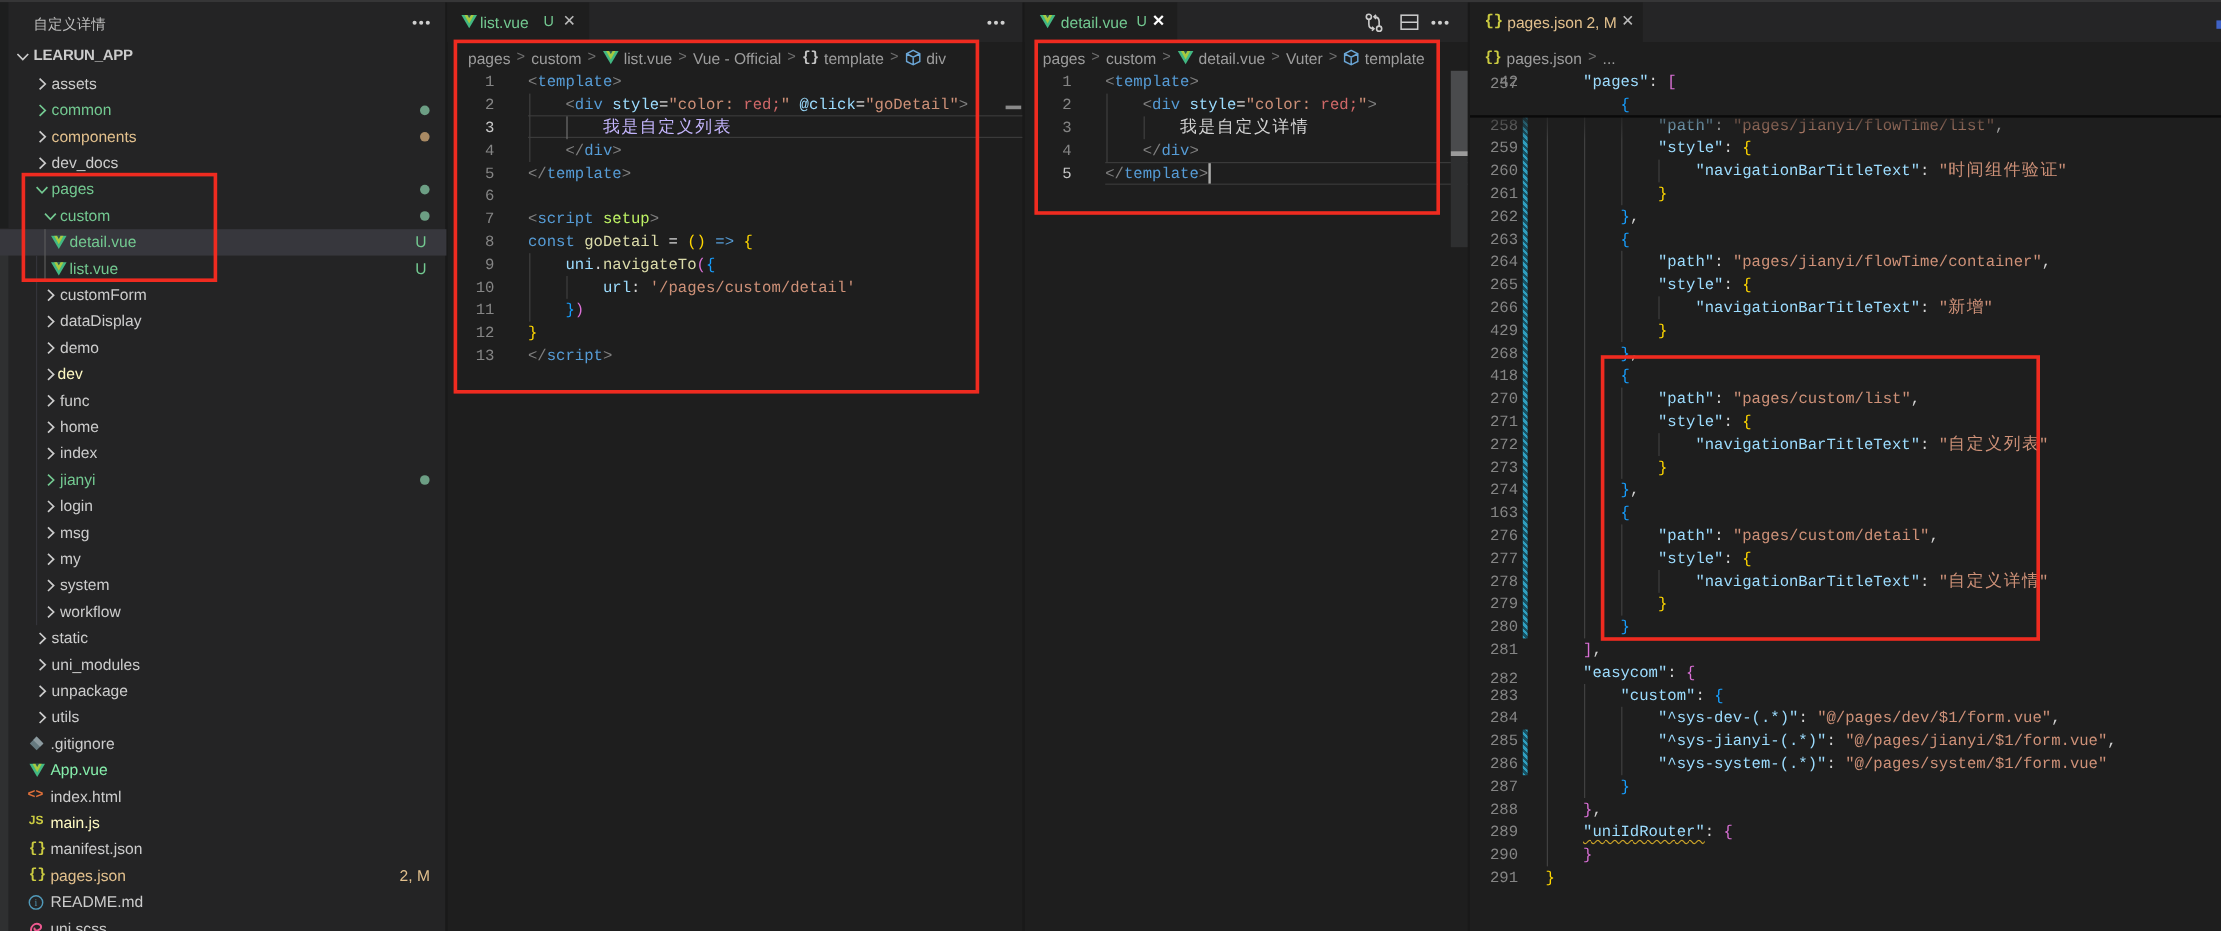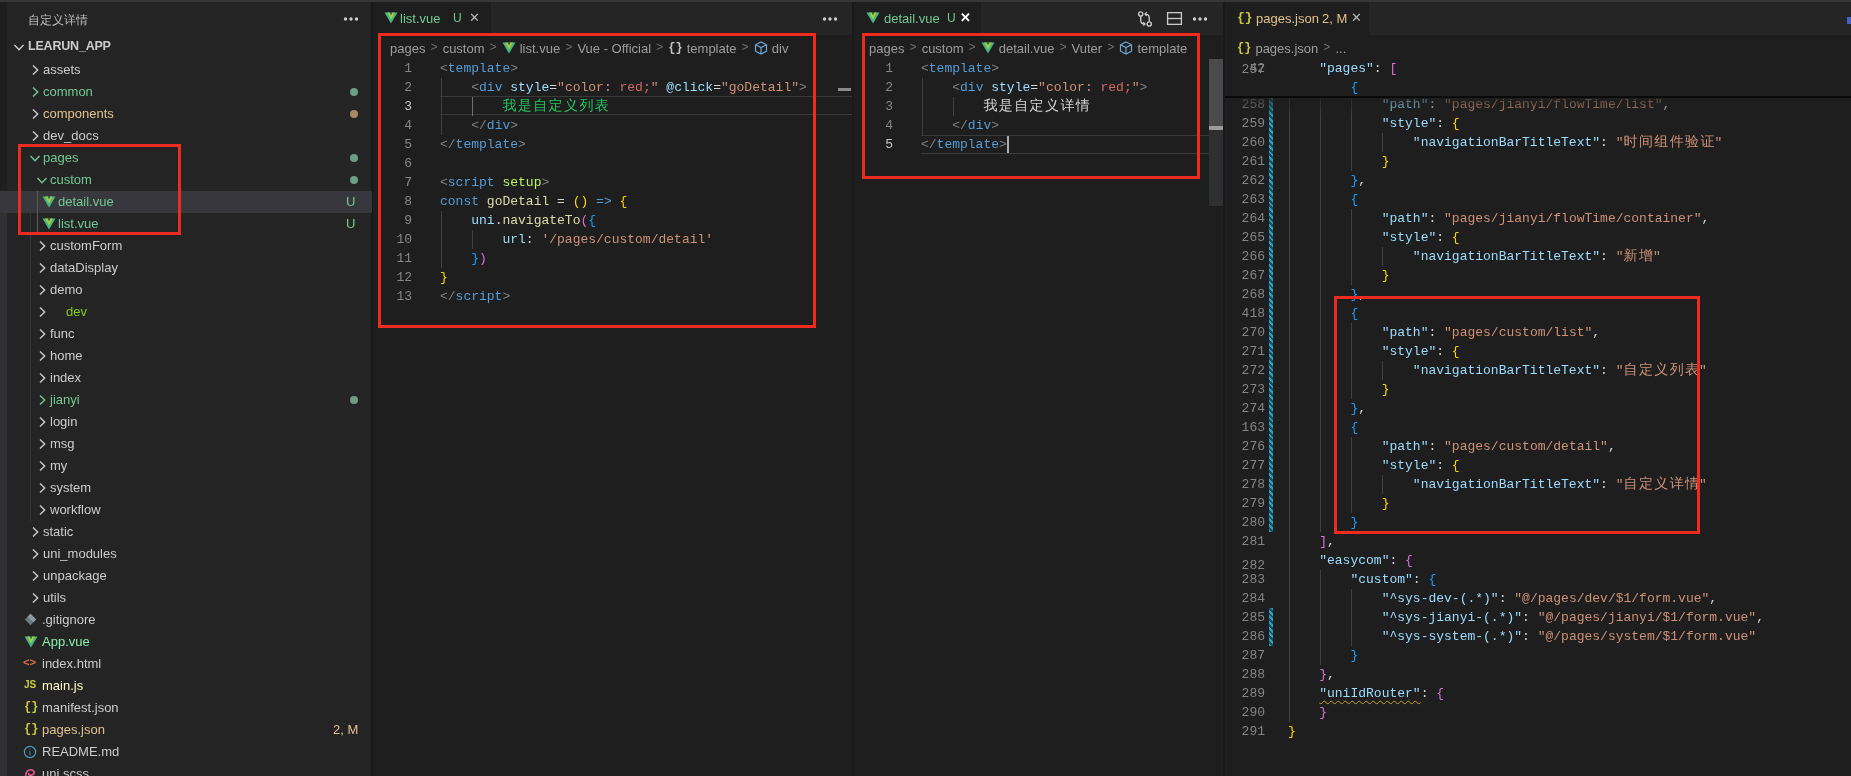--- a/index.html
+++ b/index.html
@@ -88,21 +88,21 @@
     <path d="M6 3.5 L10.7 8 L6 12.5" stroke="#cccccc" stroke-width="1.4" fill="none"></path>
   </svg>
 <div class="abs" style="left:50px;top:260px;font-size:13px;color:#cccccc">dataDisplay</div>
 <svg class="abs" style="left:34px;top:282px" width="16" height="16" viewBox="0 0 16 16">
     <path d="M6 3.5 L10.7 8 L6 12.5" stroke="#cccccc" stroke-width="1.4" fill="none"></path>
   </svg>
 <div class="abs" style="left:50px;top:282px;font-size:13px;color:#cccccc">demo</div>
 <svg class="abs" style="left:34px;top:304px" width="16" height="16" viewBox="0 0 16 16">
     <path d="M6 3.5 L10.7 8 L6 12.5" stroke="#cccccc" stroke-width="1.4" fill="none"></path>
   </svg>
-<div class="abs" style="left:66px;top:304px;font-size:13px;color:#84cc16">dev</div>
+<div class="abs" style="left:48px;top:304px;font-size:13px;color:#fef9c3">dev</div>
 <svg class="abs" style="left:34px;top:326px" width="16" height="16" viewBox="0 0 16 16">
     <path d="M6 3.5 L10.7 8 L6 12.5" stroke="#cccccc" stroke-width="1.4" fill="none"></path>
   </svg>
 <div class="abs" style="left:50px;top:326px;font-size:13px;color:#cccccc">func</div>
 <svg class="abs" style="left:34px;top:348px" width="16" height="16" viewBox="0 0 16 16">
     <path d="M6 3.5 L10.7 8 L6 12.5" stroke="#cccccc" stroke-width="1.4" fill="none"></path>
   </svg>
 <div class="abs" style="left:50px;top:348px;font-size:13px;color:#cccccc">home</div>
 <svg class="abs" style="left:34px;top:370px" width="16" height="16" viewBox="0 0 16 16">
     <path d="M6 3.5 L10.7 8 L6 12.5" stroke="#cccccc" stroke-width="1.4" fill="none"></path>
@@ -256,21 +256,21 @@
 <div class="ln" style="left:372px;top:192px;width:40px;color:#858585">8</div>
 <div class="ln" style="left:372px;top:211px;width:40px;color:#858585">9</div>
 <div class="ln" style="left:372px;top:230px;width:40px;color:#858585">10</div>
 <div class="ln" style="left:372px;top:249px;width:40px;color:#858585">11</div>
 <div class="ln" style="left:372px;top:268px;width:40px;color:#858585">12</div>
 <div class="ln" style="left:372px;top:287px;width:40px;color:#858585">13</div>
 <div class="cl" style="left:440px;top:59px;"><span style="color:#808080">&lt;</span><span style="color:#569cd6">template</span><span style="color:#808080">&gt;</span></div>
 
 <div class="cl" style="left:440px;top:78px;">    <span style="color:#808080">&lt;</span><span style="color:#569cd6">div</span> <span style="color:#9cdcfe">style</span><span style="color:#d4d4d4">=</span><span style="color:#ce9178">"color: </span><span style="color:#d16969">red;</span><span style="color:#ce9178">"</span> <span style="color:#9cdcfe">@click</span><span style="color:#d4d4d4">=</span><span style="color:#ce9178">"goDetail"</span><span style="color:#808080">&gt;</span></div>
 
-<div class="cl" style="left:440px;top:97px;">        <span style="color:#22c55e"><span class="cjk">我是自定义列表</span></span></div>
+<div class="cl" style="left:440px;top:97px;">        <span style="color:#c4b5fd"><span class="cjk">我是自定义列表</span></span></div>
 
 <div class="cl" style="left:440px;top:116px;">    <span style="color:#808080">&lt;/</span><span style="color:#569cd6">div</span><span style="color:#808080">&gt;</span></div>
 
 <div class="cl" style="left:440px;top:135px;"><span style="color:#808080">&lt;/</span><span style="color:#569cd6">template</span><span style="color:#808080">&gt;</span></div>
 
 <div class="cl" style="left:440px;top:173px;"><span style="color:#808080">&lt;</span><span style="color:#569cd6">script</span> <span style="color:#bef264">setup</span><span style="color:#808080">&gt;</span></div>
 
 <div class="cl" style="left:440px;top:192px;"><span style="color:#569cd6">const</span> <span style="color:#dcdcaa">goDetail</span> <span style="color:#d4d4d4">=</span> <span style="color:#ffd700">()</span> <span style="color:#569cd6">=&gt;</span> <span style="color:#ffd700">{</span></div>
 
 <div class="cl" style="left:440px;top:211px;">    <span style="color:#9cdcfe">uni</span><span style="color:#d4d4d4">.</span><span style="color:#dcdcaa">navigateTo</span><span style="color:#da70d6">(</span><span style="color:#179fff">{</span></div>
@@ -322,21 +322,21 @@
 <div class="guide" style="left:1382px;top:474.5px;height:19.0px"></div>
 <div class="ln" style="left:1220px;top:94.5px;width:45px">258</div>
 <div class="ln" style="left:1220px;top:113.5px;width:45px">259</div>
 <div class="ln" style="left:1220px;top:132.5px;width:45px">260</div>
 <div class="ln" style="left:1220px;top:151.5px;width:45px">261</div>
 <div class="ln" style="left:1220px;top:170.5px;width:45px">262</div>
 <div class="ln" style="left:1220px;top:189.5px;width:45px">263</div>
 <div class="ln" style="left:1220px;top:208.5px;width:45px">264</div>
 <div class="ln" style="left:1220px;top:227.5px;width:45px">265</div>
 <div class="ln" style="left:1220px;top:246.5px;width:45px">266</div>
-<div class="ln" style="left:1220px;top:265.5px;width:45px">267</div>
+<div class="ln" style="left:1220px;top:265.5px;width:45px">429</div>
 <div class="ln" style="left:1220px;top:284.5px;width:45px">268</div>
 <div class="ln" style="left:1220px;top:303.5px;width:45px">418</div>
 <div class="ln" style="left:1220px;top:322.5px;width:45px">270</div>
 <div class="ln" style="left:1220px;top:341.5px;width:45px">271</div>
 <div class="ln" style="left:1220px;top:360.5px;width:45px">272</div>
 <div class="ln" style="left:1220px;top:379.5px;width:45px">273</div>
 <div class="ln" style="left:1220px;top:398.5px;width:45px">274</div>
 <div class="ln" style="left:1220px;top:417.5px;width:45px">163</div>
 <div class="ln" style="left:1220px;top:436.5px;width:45px">276</div>
 <div class="ln" style="left:1220px;top:455.5px;width:45px">277</div>

